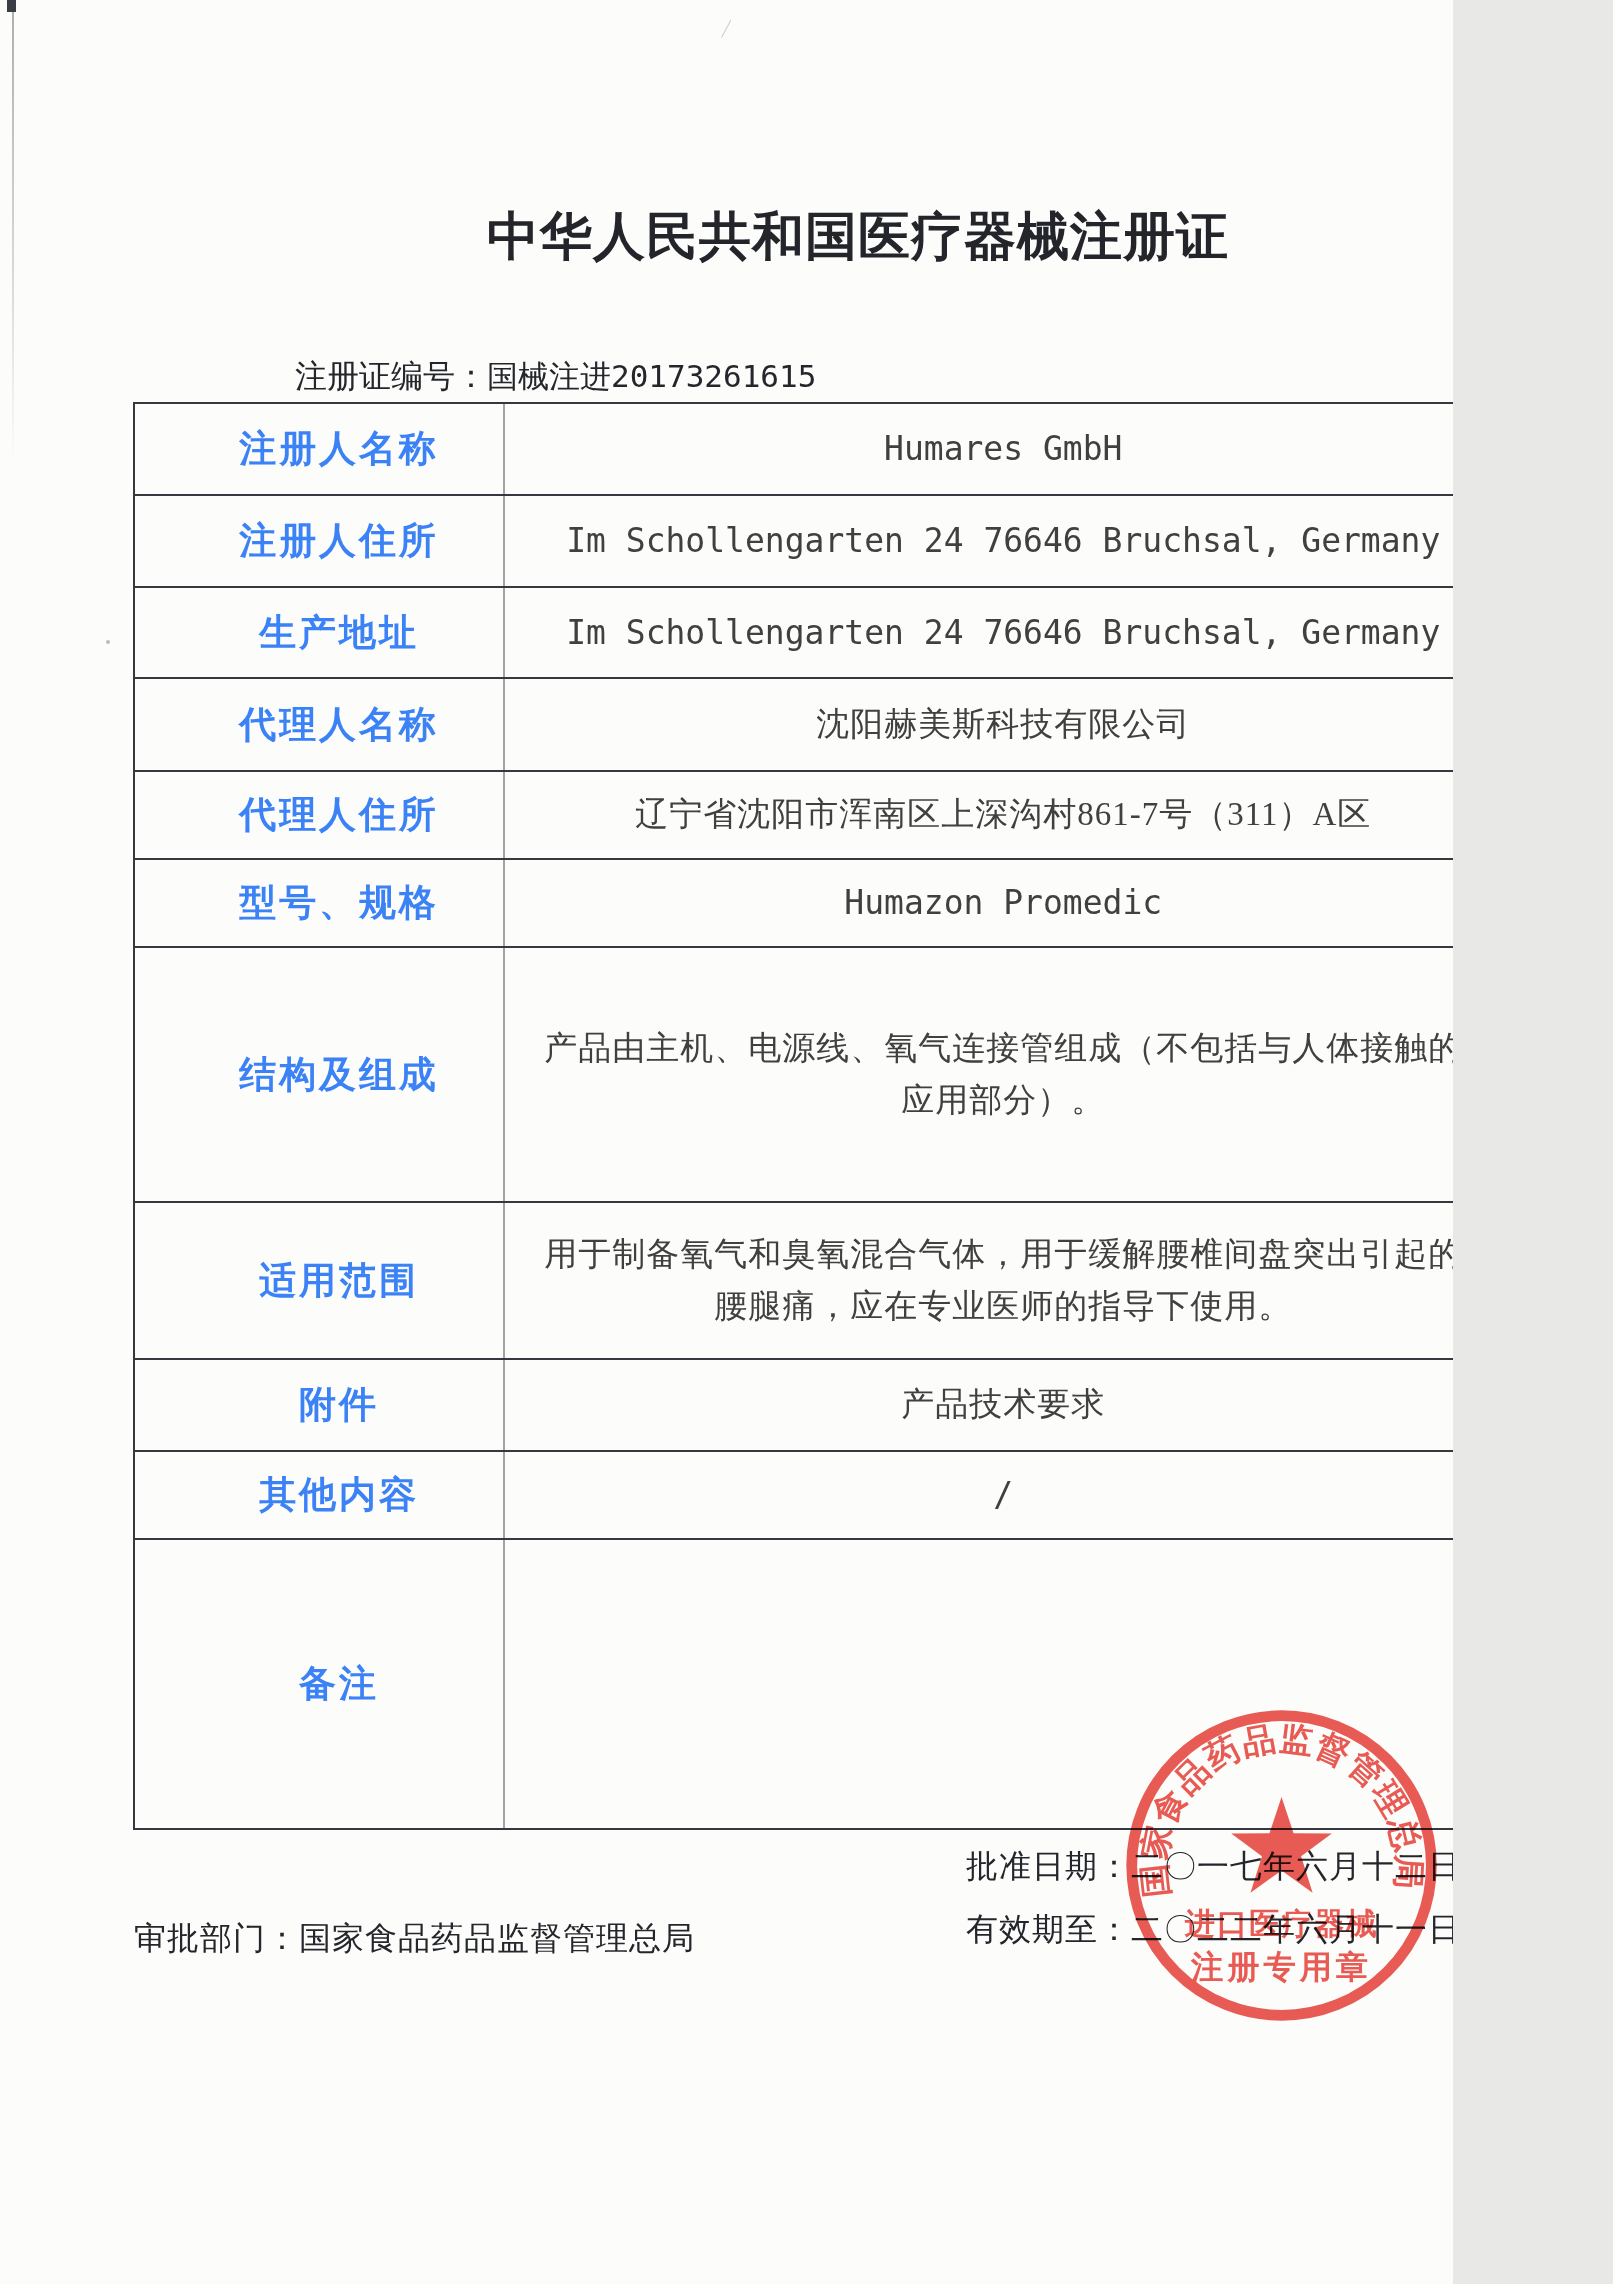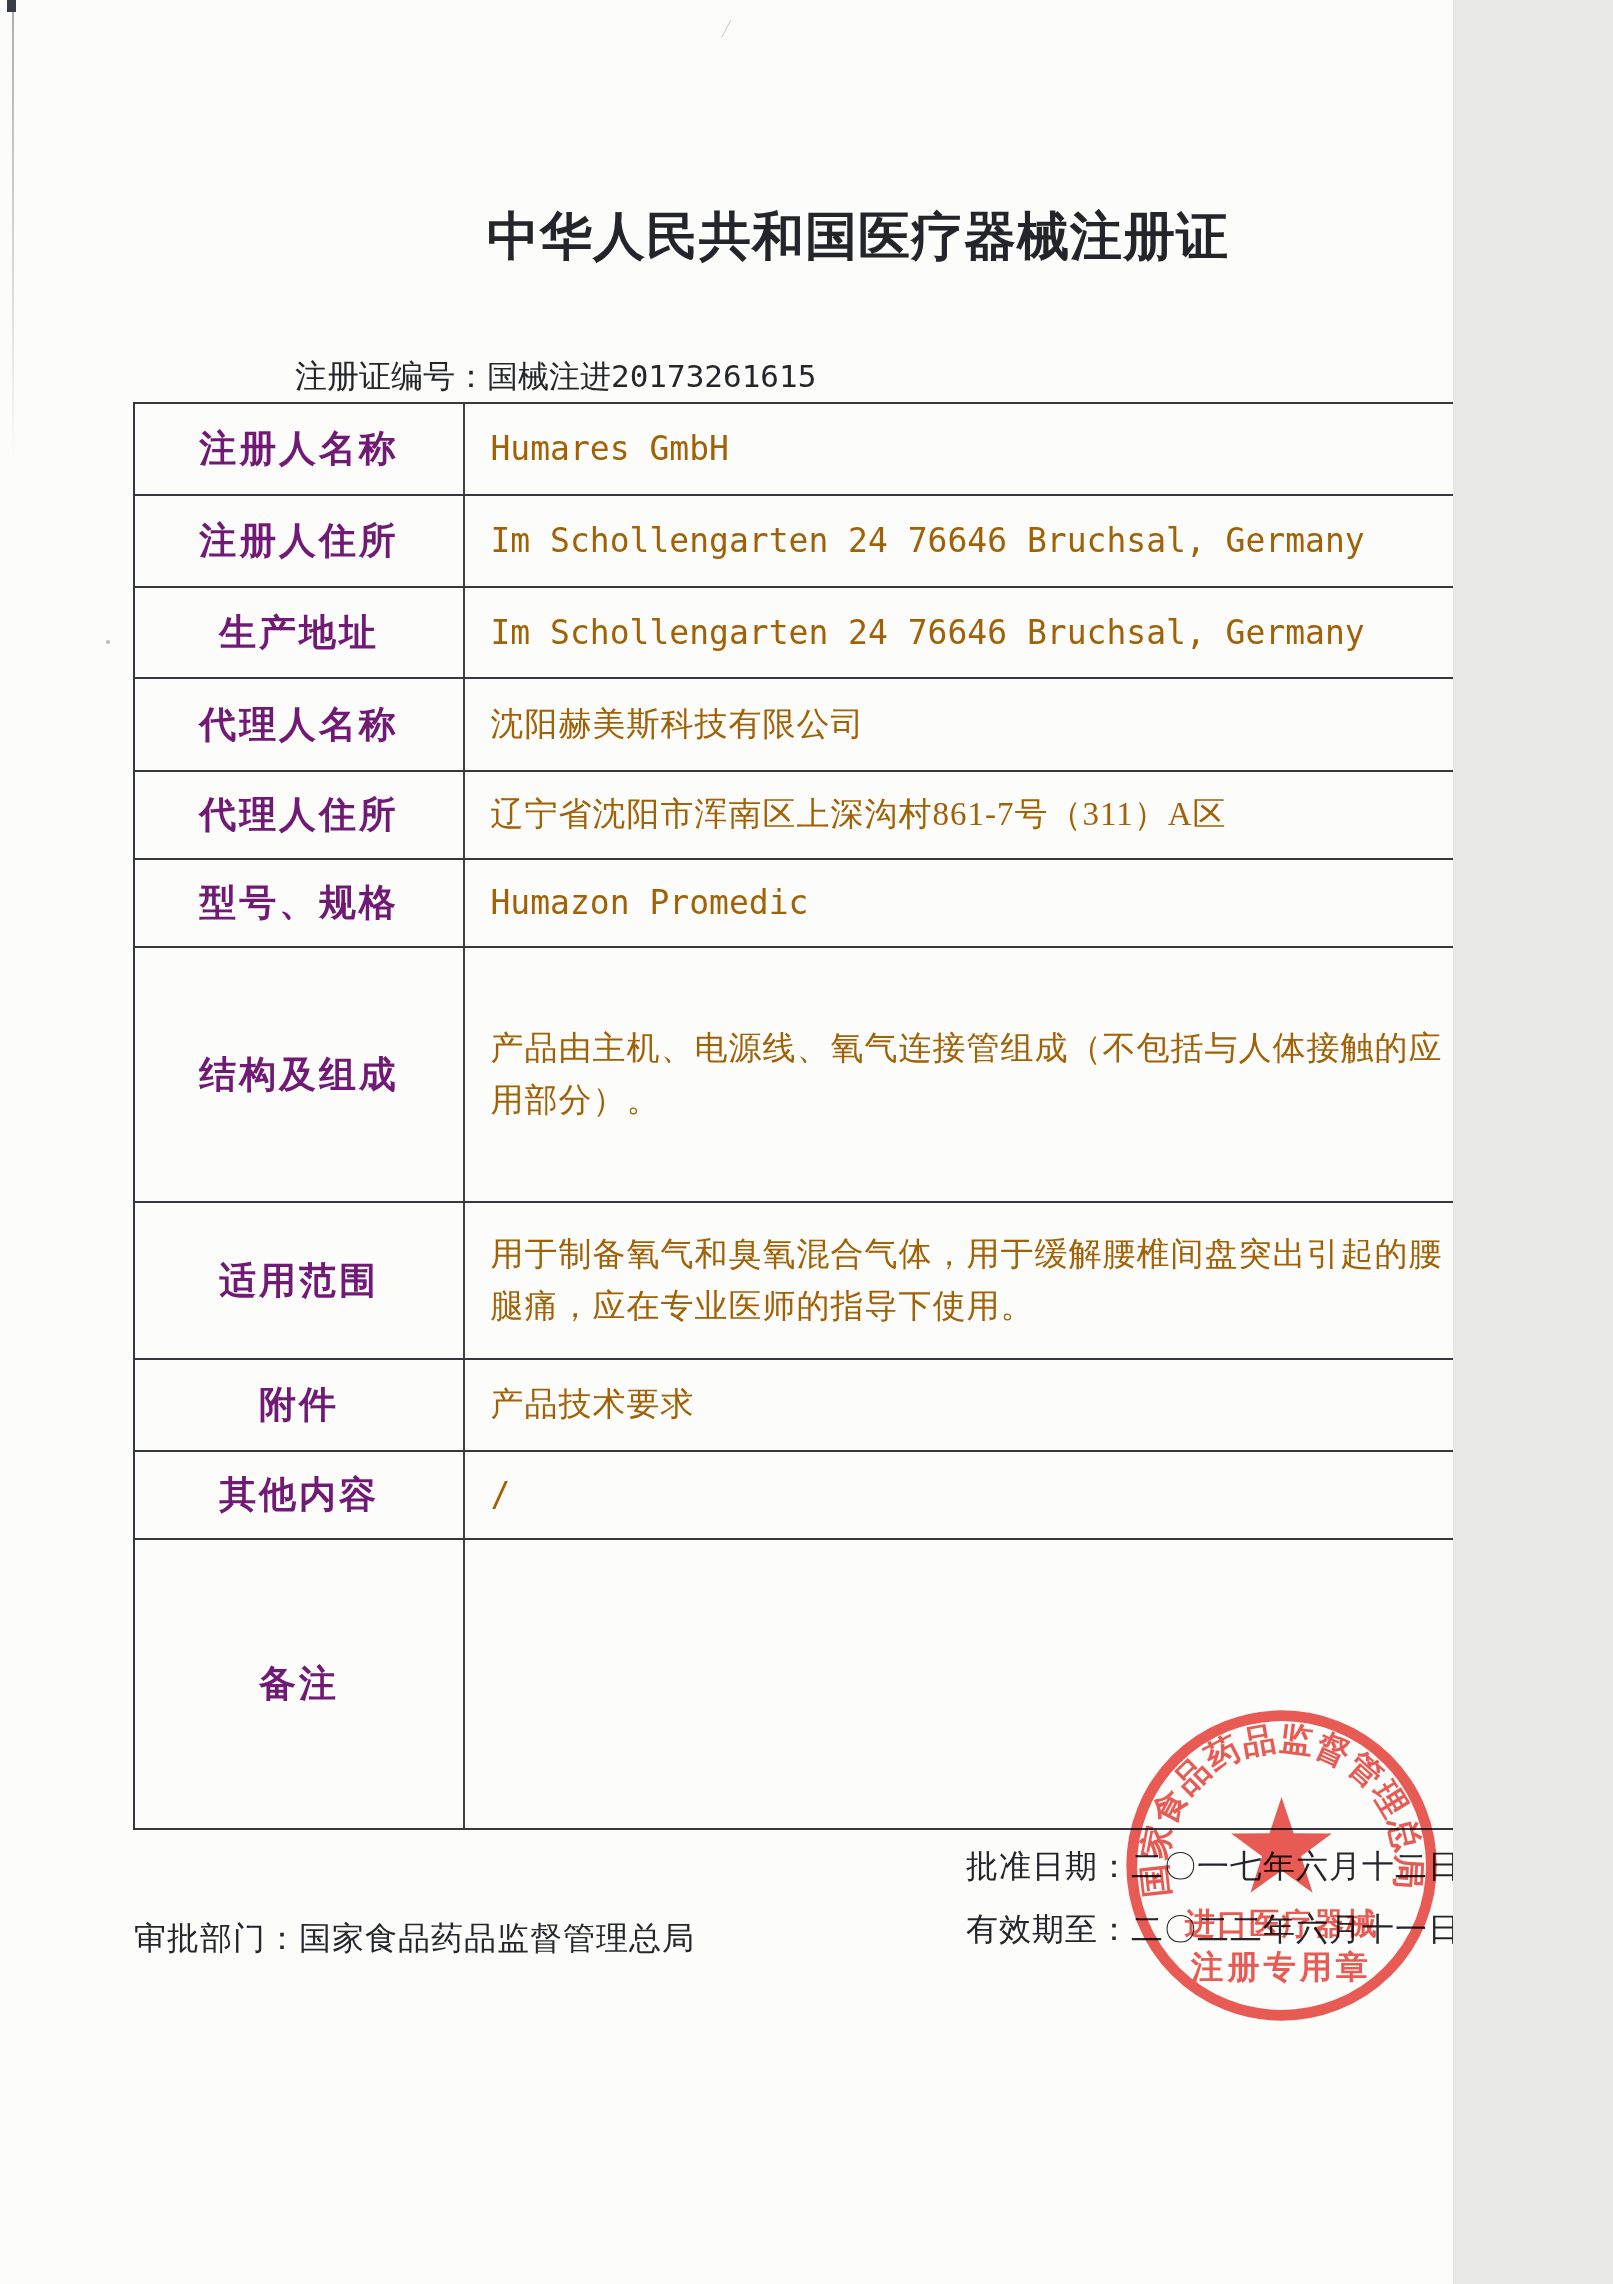--- a/index.html
+++ b/index.html
@@ -27,30 +27,31 @@
     position:absolute;left:133px;top:402px;
     width:1378px;height:1428px;
     border:2.9px solid #35383f;
     box-sizing:border-box;
     display:flex;flex-direction:column;
   }
   .t-row{display:flex;box-sizing:border-box;border-top:2px solid #35383f;}
   .t-row:first-child{border-top:none;}
   .t-label{
     width:330px;flex:0 0 330px;
-    border-right:2px solid #404040;
+    border-right:2px solid #a3a3a3;
     display:flex;align-items:center;justify-content:center;
     font-size:37px;font-weight:700;letter-spacing:2.9px;
-    color:#701a75;text-align:center;box-sizing:border-box;
+    color:#3b82f6;text-align:center;box-sizing:border-box;margin-left:40px;
   }
   .t-value{
     flex:1;display:flex;flex-direction:column;justify-content:center;
     padding:5.9px 33px 5.9px 25.5px;box-sizing:border-box;
-    font-size:33px;line-height:1.55;color:#a16207;
+    font-size:33px;line-height:1.55;color:#404040;
     font-family:"DejaVu Sans Mono","Liberation Mono",monospace;
+    text-align:center;
   }
   .t-value.cjk{font-family:"Liberation Serif","DejaVu Serif",serif;letter-spacing:1px;}
   
   .r1{height:90px;}.r2{height:92px;}.r3{height:91px;}.r4{height:93px;}
   .r5{height:88px;}.r6{height:135px;}.r7{height:88px;}.r8{height:255px;}
   .r9{height:157px;}.r10{height:92px;}.r11{height:88px;}.r12{flex:1;}
   .r6 .t-value{line-height:1.4;}
   
   .foot{position:absolute;font-size:32px;white-space:nowrap;color:#24262c;}
   .foot-dept{left:134px;top:1874px;letter-spacing:1px;margin-top:43px;}

